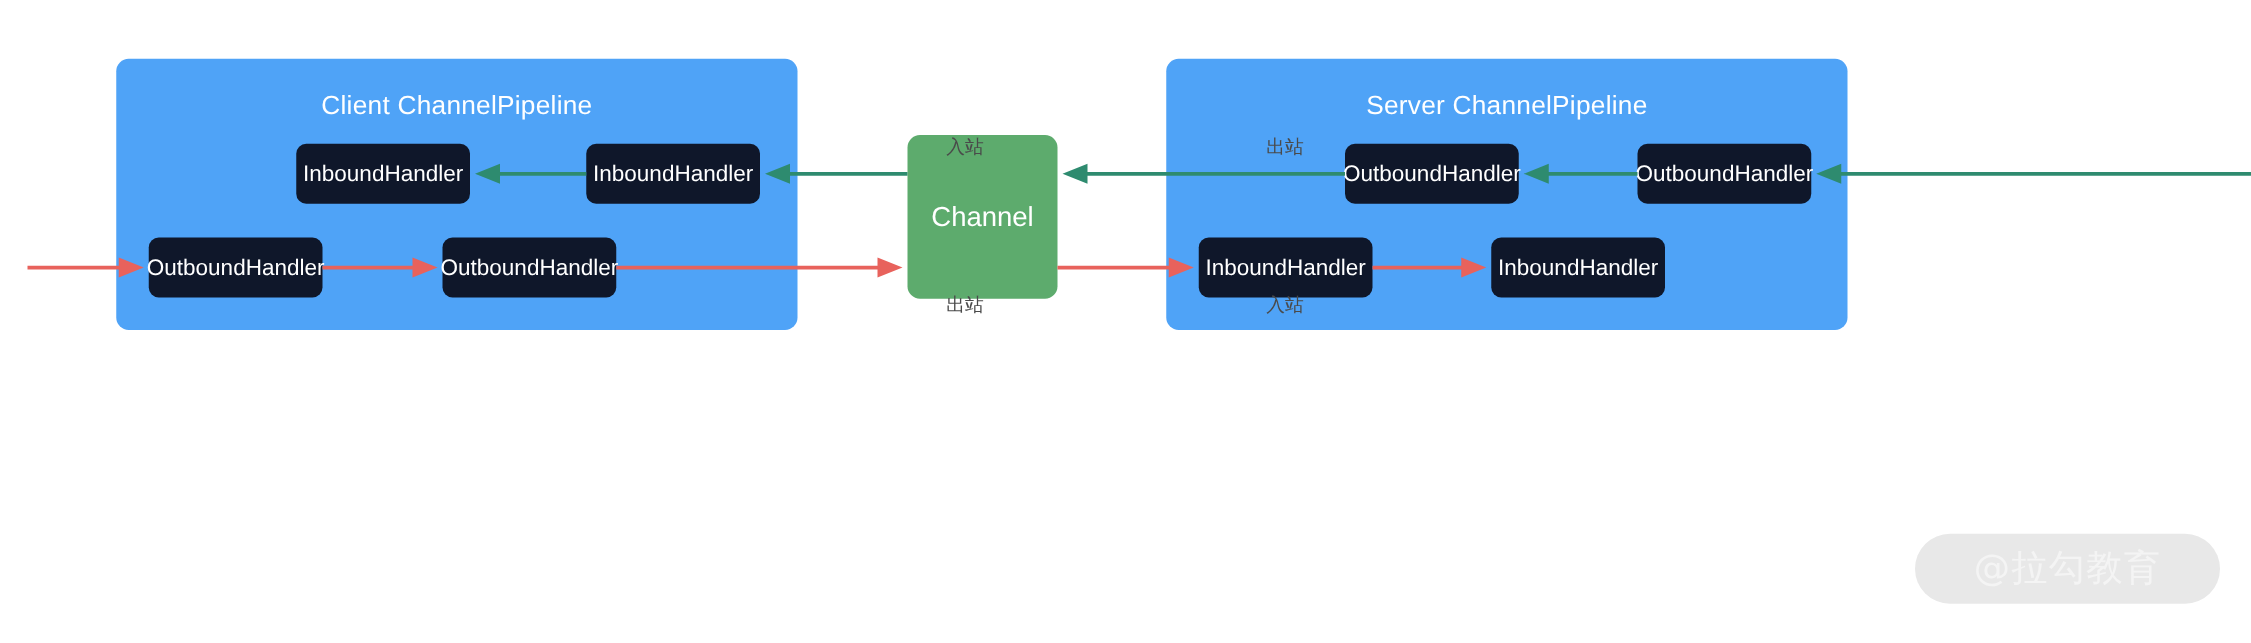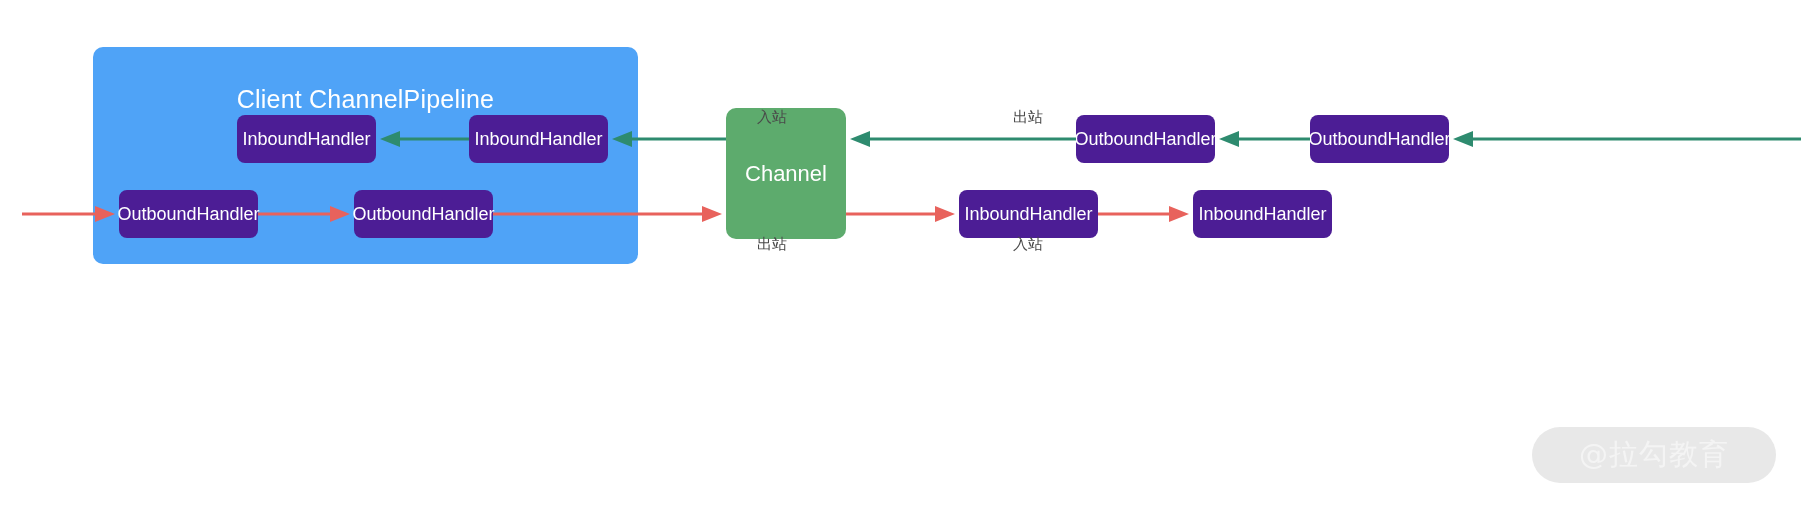--- a/index.html
+++ b/index.html
@@ -24,30 +24,29 @@
     background: #4fa3f7;
     border-radius: 10px;
   }
   .panel-title {
     position: absolute;
     top: 26px;
     left: 0;
     right: 0;
     text-align: center;
     color: #ffffff;
-    font-size: 25px;
+    font-size: 21px;
     letter-spacing: 0.2px;
     white-space: nowrap;
-    margin-top: 12px;
   }
 
   
   .handler {
     position: absolute;
-    background: #4c1d95;
+    background: #0f172a;
     border-radius: 8px;
     color: #ffffff;
     font-size: 18px;
     display: flex;
     align-items: center;
     justify-content: center;
     white-space: nowrap;
     box-sizing: border-box;
     padding: 4px 8px;
   }
@@ -117,20 +116,23 @@
     <span>OutboundHandler</span>
   </div>
   <div class="handler" style="left:354px; top:190px; width:139px; height:48px;">
     <span>OutboundHandler</span>
   </div>
 
   <div class="channel" style="left:726px; top:108px; width:120px; height:131px;">
     <span>Channel</span>
   </div>
 
+  <div class="panel" style="left:933px; top:47px; width:545px; height:217px;">
+    <div class="panel-title">Server ChannelPipeline</div>
+  </div>
 
   <div class="handler" style="left:1076px; top:115px; width:139px; height:48px;">
     <span>OutboundHandler</span>
   </div>
   <div class="handler" style="left:1310px; top:115px; width:139px; height:48px;">
     <span>OutboundHandler</span>
   </div>
 
   <div class="handler" style="left:959px; top:190px; width:139px; height:48px;">
     <span>InboundHandler</span>

